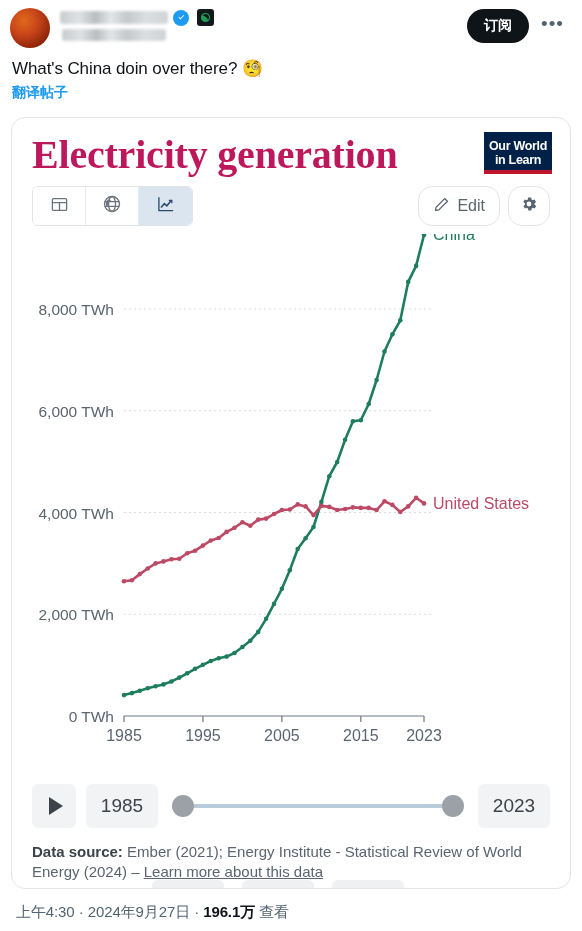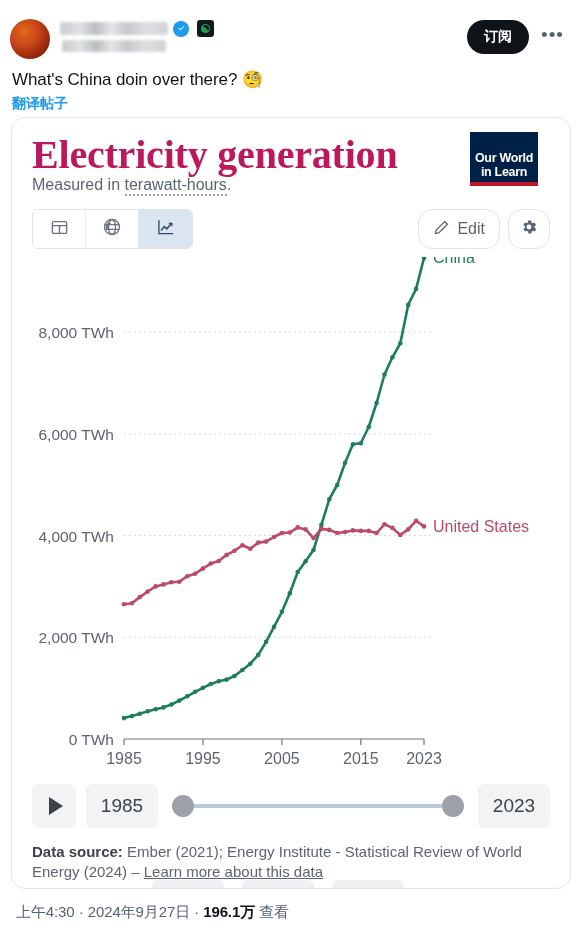--- a/index.html
+++ b/index.html
@@ -13,21 +13,20 @@
     overflow: hidden;
     position: relative;
   }
 
   
   .tweet-header {
     display: flex;
     align-items: flex-start;
     padding: 6px 10px 0 10px;
     height: 52px;
-    margin-top: 11px;
   }
   .avatar {
     width: 40px; height: 40px;
     border-radius: 50%;
     flex: 0 0 40px;
     background: radial-gradient(circle at 35% 32%, #e06a1a 0%, #c8441a 38%, #8e2408 75%, #5e1304 100%);
     margin-top: 2px;
   }
   .name-block {
     margin-left: 10px;
@@ -135,26 +134,26 @@
     margin-top: 3px;
     line-height: 20px;
   }
   .dotted-underline {
     border-bottom: 2px dotted #9aa4ad;
     padding-bottom: 1px;
   }
 
   .owid-logo {
     position: absolute;
-    right: 32px;
+    right: 18px;
     top: 14px;
     width: 68px;
     background: #002147;
     border-bottom: 4px solid #c0152f;
-    padding: 20px 4px 3px 4px;
+    padding: 8px 4px 3px 4px;
     text-align: center;
     color: #ffffff;
     font-family: "Liberation Sans", sans-serif;
     font-weight: bold;
     font-size: 12.5px;
     line-height: 13.5px;
     letter-spacing: -0.3px;
   }
 
   
@@ -339,23 +338,20 @@
 
 <div class="chart-card">
   <div class="chart-inner">
 
     <div class="owid-logo">
       <div>Our World</div>
       <div>in Learn</div>
     </div>
 
     <h1 class="owid-title">Electricity generation</h1>
-    <div class="owid-sub">
-      <span>Measured in </span><span class="dotted-underline">terawatt-hours</span><span>.</span>
-    </div>
 
     <div class="controls-row">
       <div class="tabs">
         <div class="tab sep">
           <span>
             <svg width="19" height="19" viewBox="0 0 24 24" fill="none" stroke="currentColor" stroke-width="1.7">
               <rect x="3" y="4.5" width="18" height="15" rx="1.6"></rect>
               <line x1="3" y1="9.6" x2="21" y2="9.6"></line>
               <line x1="12" y1="9.6" x2="12" y2="19.5"></line>
             </svg>

